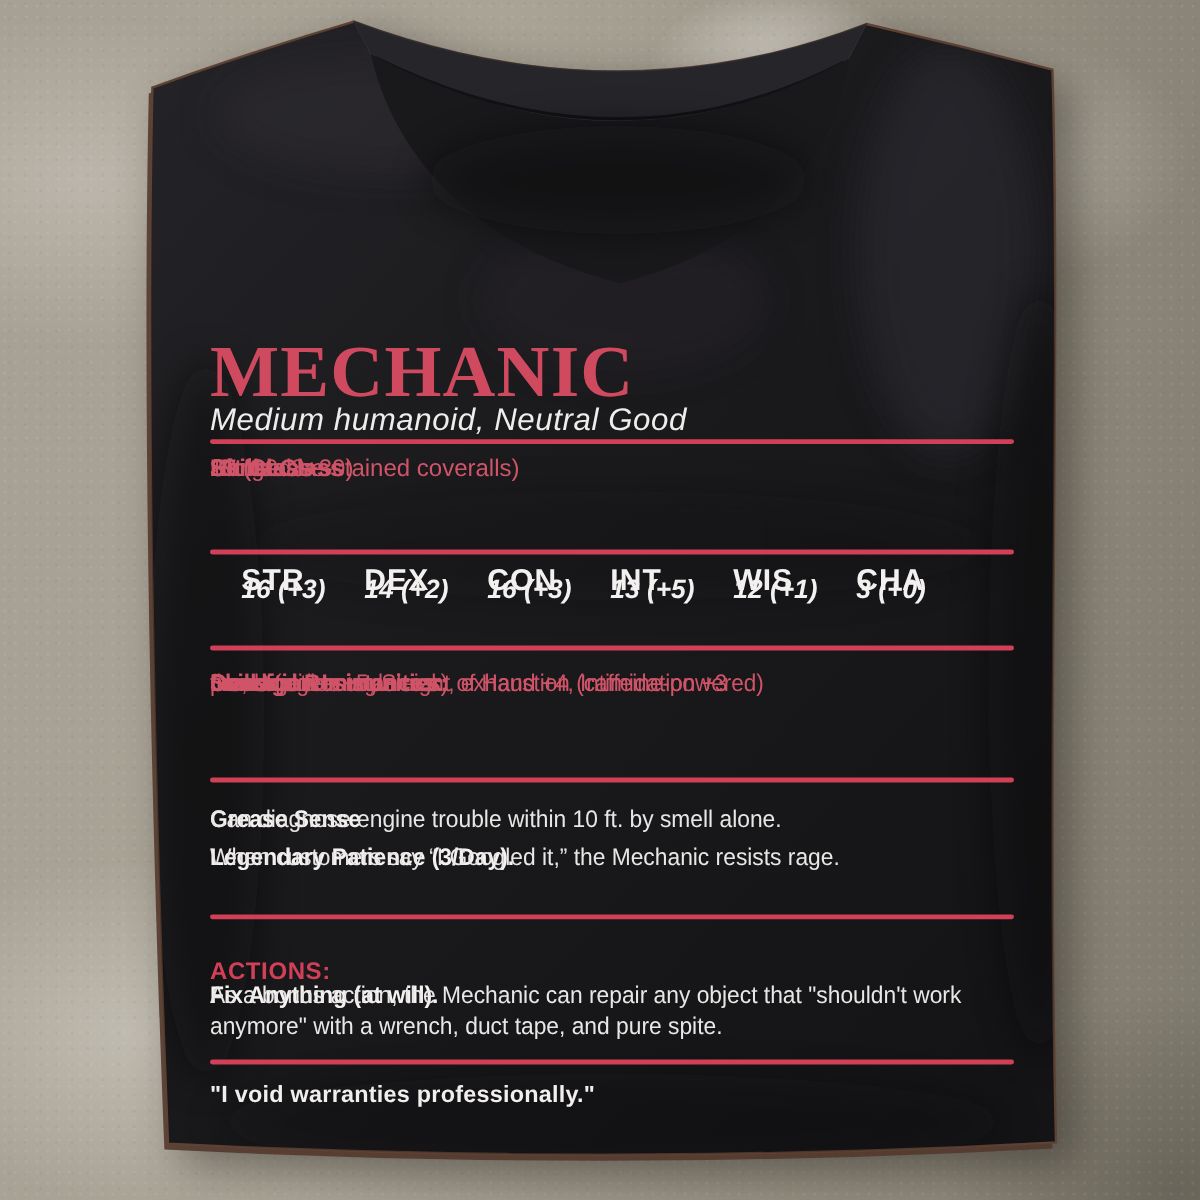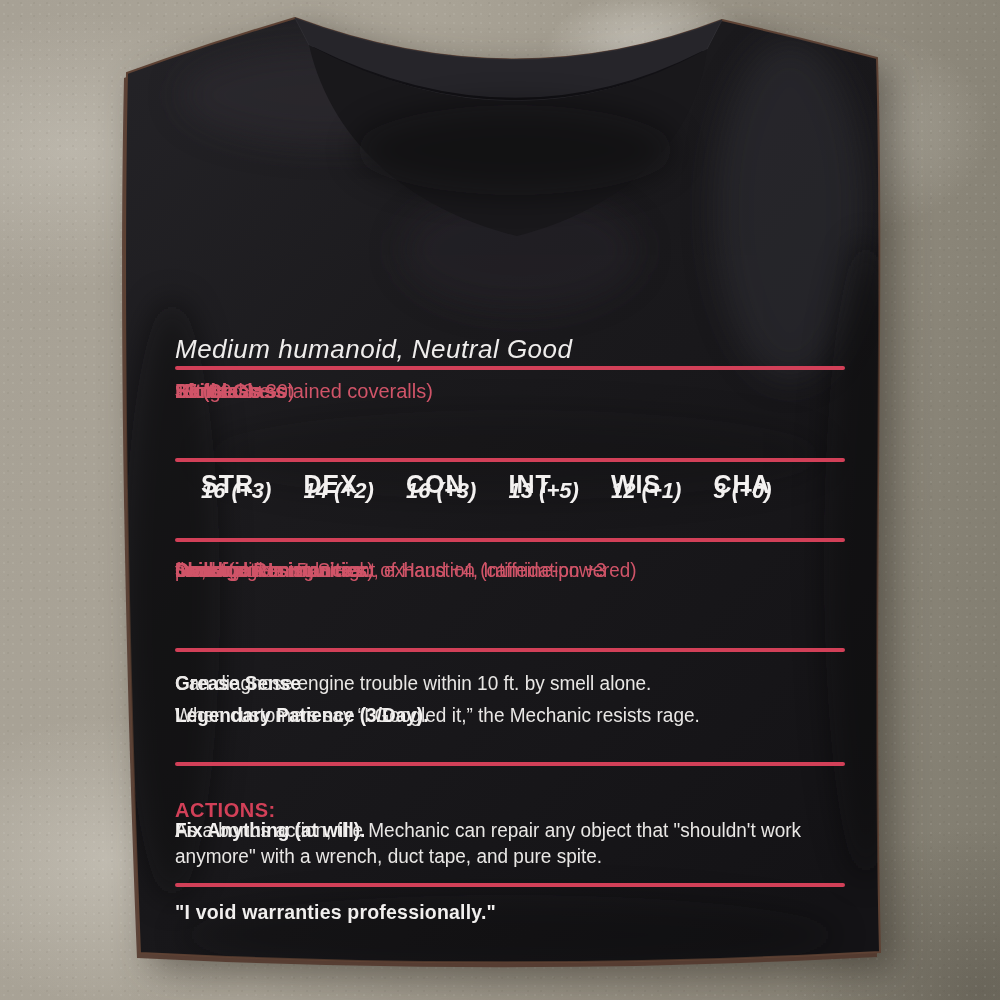--- a/index.html
+++ b/index.html
@@ -94,20 +94,21 @@
     <path d="M 317,55 Q 515,162 699,58" fill="none" stroke="#101014" stroke-width="2"></path>
 
     <path d="M 309,45 Q 515,155 707,49 C 695,150 612,212 517,236 C 420,212 333,150 309,45 Z" fill="#19181b"></path>
     <g clip-path="url(#bodyClip)">
       <ellipse cx="515" cy="150" rx="160" ry="45" fill="#0a090c" opacity="0.45" filter="url(#soft)"></ellipse>
     </g>
   </svg>
 
   <div class="print">
 
+    <h1 class="title">MECHANIC</h1>
     <div class="subtitle">Medium humanoid, Neutral Good</div>
 
     <div class="rule r1"></div>
 
     <div class="defense">
       <div class="line">
           <b>Skills Class</b>
           <span>17 (grease-stained coveralls)</span>
         </div>
       <div class="line">

